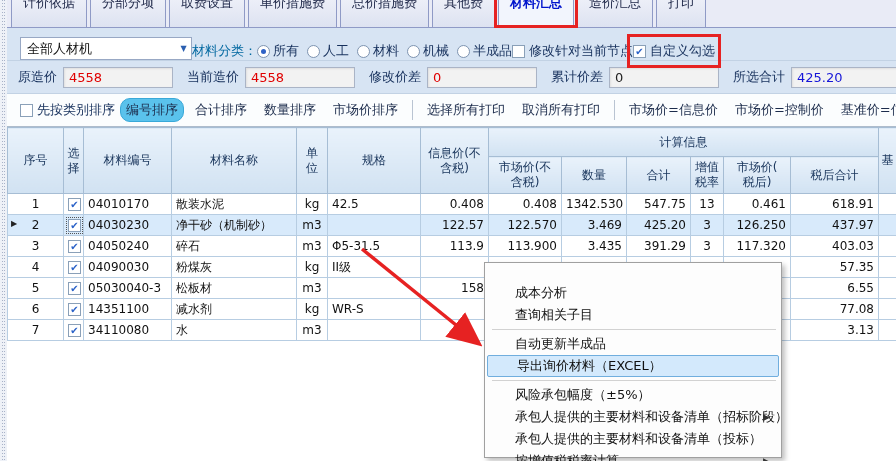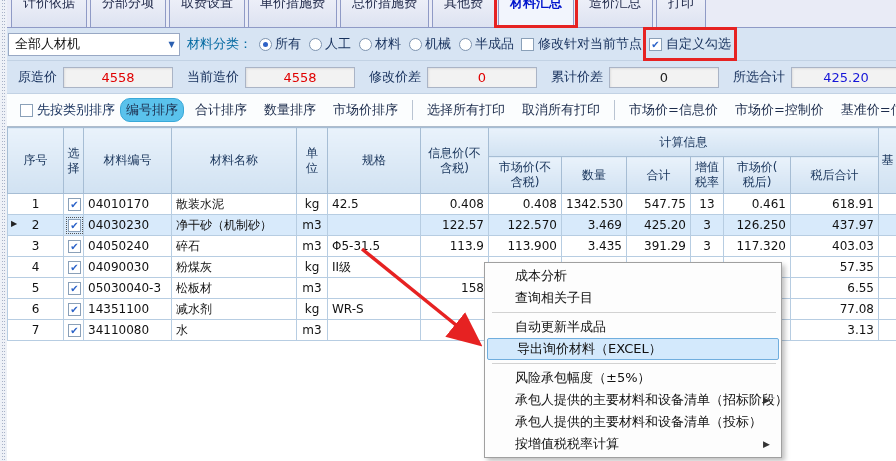--- a/index.html
+++ b/index.html
@@ -13,42 +13,42 @@
 
   
   .tabbar{height:28px;background:#e9ebf6;border-bottom:1px solid #8f9ac6;display:flex;align-items:flex-end;padding-left:4px;box-sizing:border-box;}
   .tab-wrap{position:relative;margin-right:3px;}
   .tab{height:24px;line-height:24px;padding:12px 11px;font-size:13px;color:#20294a;cursor:default;
        background:linear-gradient(#f8f9fd,#dde2f1);border:1px solid #8f9ac6;border-bottom:none;
        border-radius:4px 4px 0 0;white-space:nowrap;}
   .tab.active{background:#f2f5fd;color:#0013cc;font-weight:bold;}
 
   
-  .filter-row{height:33px;background:#d7e4f3;display:flex;align-items:center;gap:7px;padding-left:1px;
+  .filter-row{height:33px;background:#d7e4f3;display:flex;align-items:flex-end;padding-left:13px;
               border-bottom:1px solid #c2d2e4;box-sizing:border-box;font-size:13px;}
   .dropdown{width:172px;height:23px;background:#fff;border:1px solid #98a8c4;display:flex;align-items:center;box-sizing:border-box;}
   .dd-text{flex:1;padding-left:6px;font-size:13px;color:#111;white-space:nowrap;overflow:hidden;}
   .dd-arrow{width:15px;text-align:center;font-size:8px;color:#2b5fb0;}
   .lbl{white-space:nowrap;color:#0369a1;}
   .radios{display:flex;align-items:center;gap:8px;}
   .radio-wrap{display:flex;align-items:center;gap:3px;white-space:nowrap;color:#16305c;}
   .radio{width:11px;height:11px;border-radius:50%;border:1px solid #7e94b0;background:#fff;display:inline-block;}
   .radio.on::after{content:"";display:block;width:5px;height:5px;margin:3px;border-radius:50%;background:#2f62c6;}
   .cb-wrap{display:flex;align-items:center;gap:4px;white-space:nowrap;color:#16305c;}
   .cb{width:13px;height:13px;border:1px solid #8aa0b8;background:#fff;box-sizing:border-box;
       font-size:10px;line-height:11px;text-align:center;color:#2b62c8;display:inline-block;}
   .cb i{font-style:normal;}
   .redbox-wrap{position:relative;}
   .red-frame{position:absolute;border:3px solid #e62222;pointer-events:none;z-index:30;}
   .redbox-wrap .red-frame{inset:-8px -6px;}
   .tab-wrap .red-frame{inset:-2px -4px -1px -4px;}
 
   
   .summary-row{height:33px;background:#d7e4f3;display:flex;align-items:center;padding-left:11px;
-               border-bottom:1px solid #c2d2e4;box-sizing:border-box;font-size:13px;overflow:hidden;text-align:center;}
+               border-bottom:1px solid #c2d2e4;box-sizing:border-box;font-size:13px;overflow:hidden;}
   .sum-group{display:flex;align-items:center;margin-right:14px;flex:none;}
   .sum-label{color:#16305c;margin-right:6px;white-space:nowrap;}
   .sum-field{width:98px;height:19px;line-height:19px;background:#f2f2f2;border:1px solid #aab4c6;
              box-shadow:inset 1px 1px 2px rgba(0,0,0,.08);padding:0 5px;font-size:13px;white-space:nowrap;flex:none;}
 
   
   .sort-toolbar{height:33px;background:#fbfdfe;border-bottom:1px solid #aebccc;display:flex;align-items:center;
                 gap:5px;padding-left:4px;box-sizing:border-box;font-size:13px;overflow:hidden;}
   .tb-grip{width:4px;height:20px;margin-right:4px;
     background-image:repeating-linear-gradient(to bottom,#9aa6ba 0 2px,transparent 2px 4px);
@@ -73,21 +73,21 @@
   td.c-sel{text-align:center;padding:0;}
   td.c-sel .cb{vertical-align:middle;}
   td.c-sel .cb.focus{outline:1px dotted #555;outline-offset:1px;}
   td.c-unit{text-align:center;padding:0 1px;}
   td.num{text-align:right;padding-right:6px;}
   td.c-vat{text-align:center;}
 
   
   .context-menu{position:absolute;left:484px;top:262px;width:298px;height:196px;box-sizing:border-box;
                 background:#fdfdfd;border:1px solid #a0a0a0;box-shadow:3px 3px 5px rgba(0,0,0,.25);
-                padding:2px 1px;z-index:20;font-size:13px;}
+                padding:19px 1px;z-index:20;font-size:13px;}
   .menu-item{height:22px;line-height:22px;padding-left:29px;position:relative;color:#111;white-space:nowrap;cursor:default;}
   .menu-item.hl{background:#d3e9fc;border:1px solid #70aede;border-radius:2px;box-sizing:border-box;
                 line-height:20px;margin:0 1px;}
   .menu-sep{height:7px;position:relative;}
   .menu-sep::after{content:"";position:absolute;left:6px;right:4px;top:3px;border-top:1px solid #d2d2d2;}
   .mi-arrow{position:absolute;right:10px;top:0;font-size:9px;line-height:22px;color:#333;}
 
   
   .annot-arrow{position:absolute;left:0;top:0;z-index:40;pointer-events:none;}
 </style>

